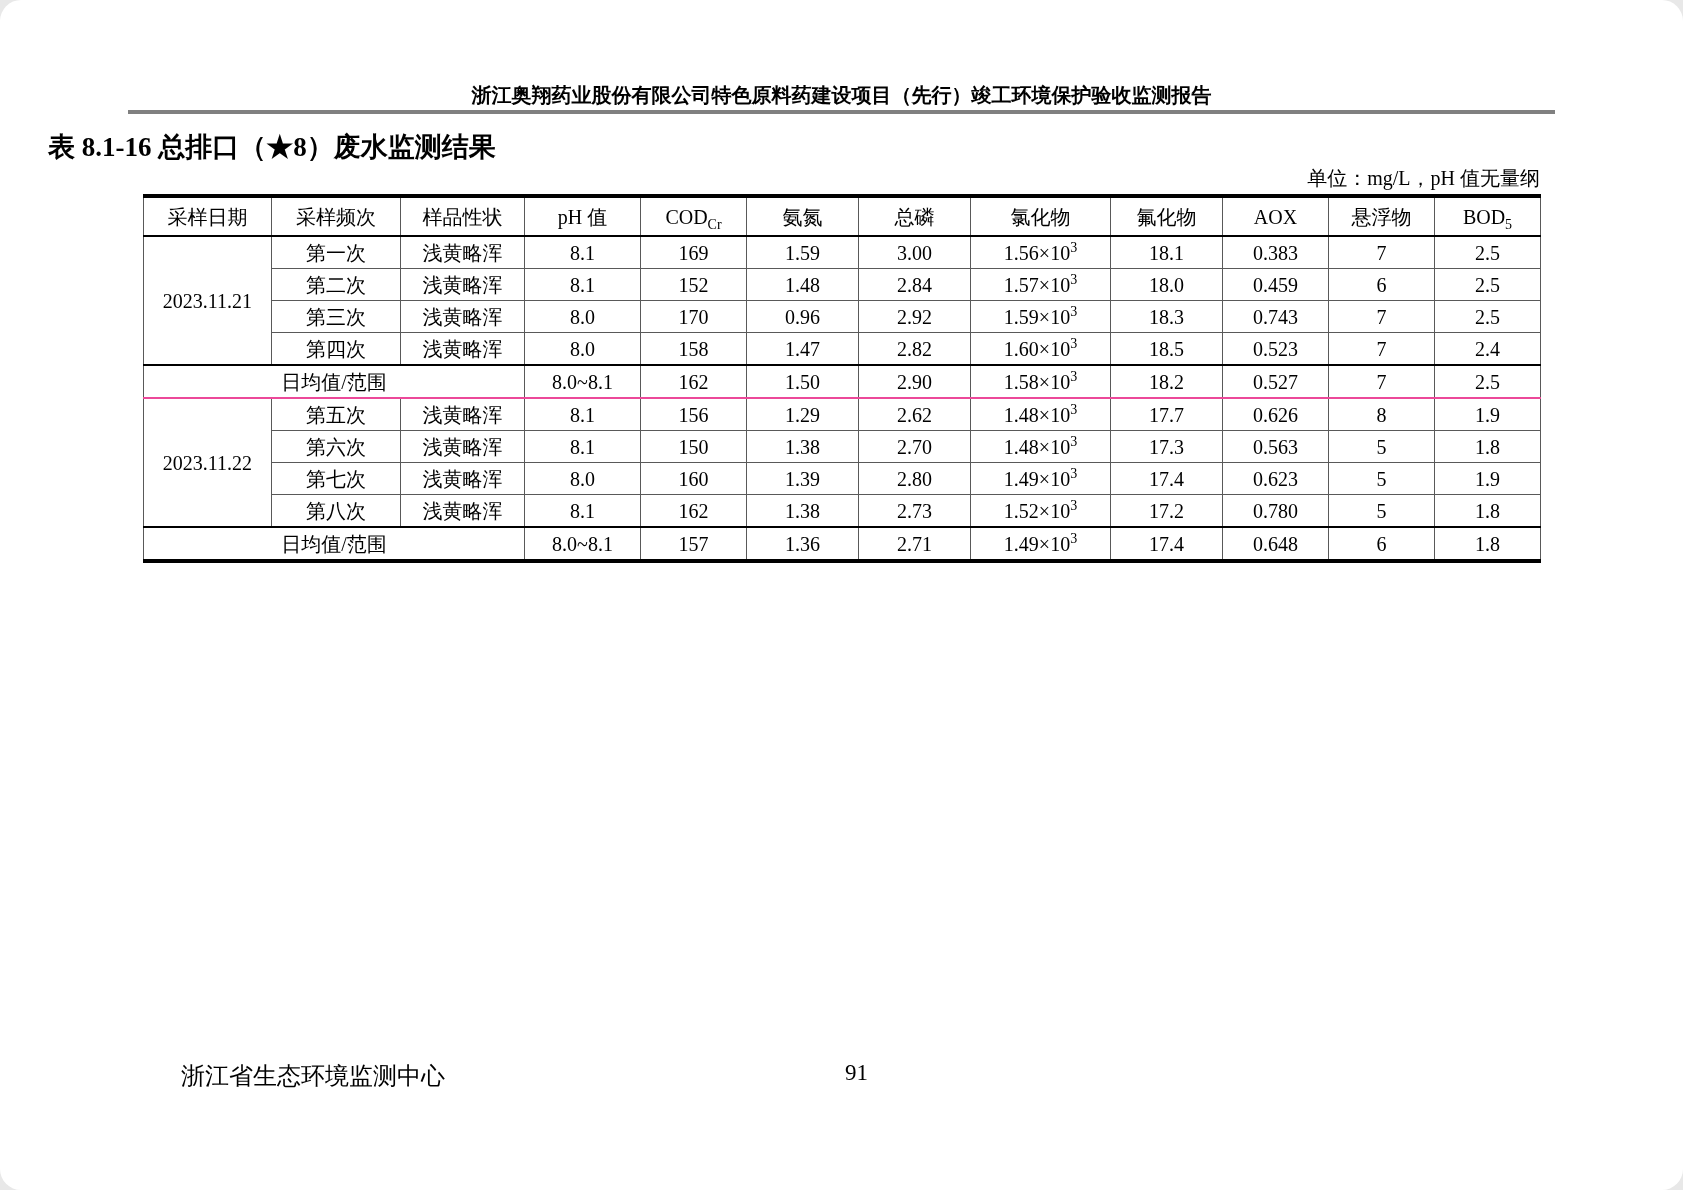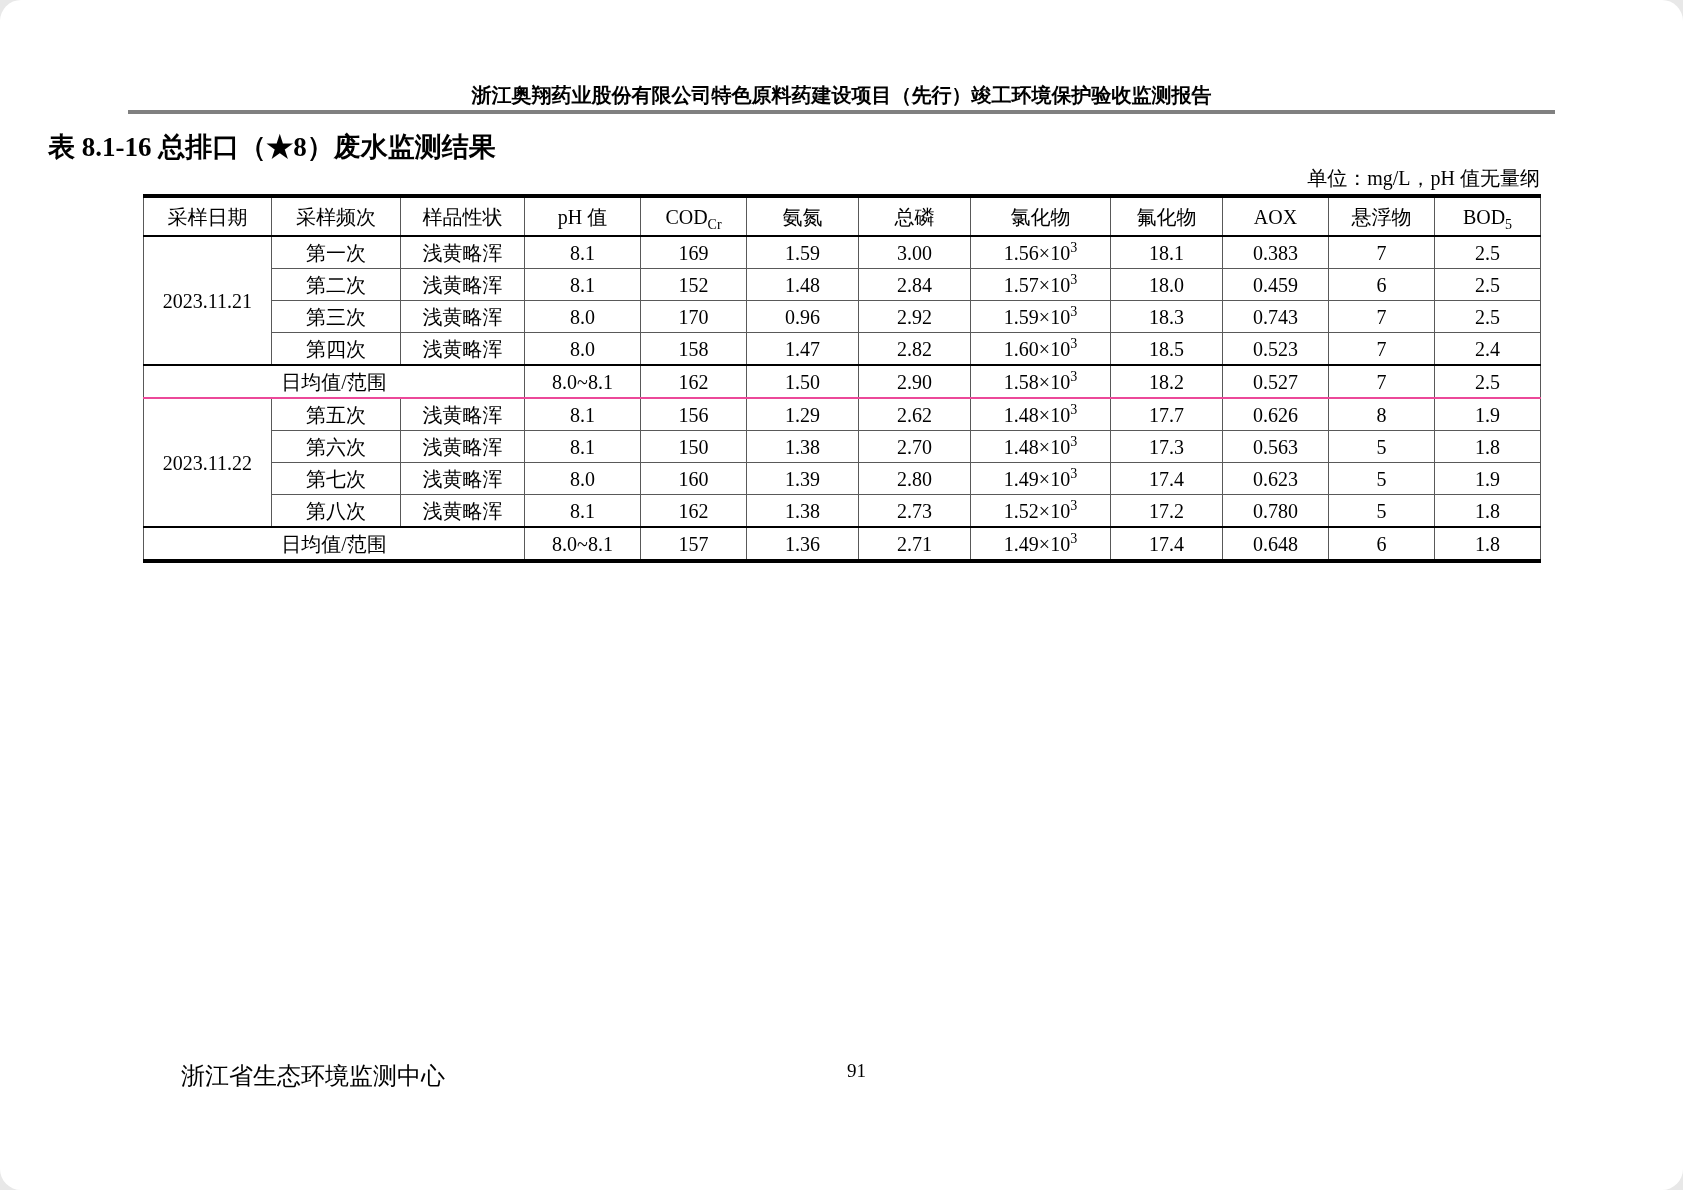--- a/index.html
+++ b/index.html
@@ -97,21 +97,21 @@
     font-size: 24px;
     white-space: nowrap;
     margin-left: 21px;
   }
   .footer-page {
     position: absolute;
     top: 1060px;
     left: 130px;
     width: 1453px;
     text-align: center;
-    font-size: 19px;
+    font-size: 23px;
   }
 </style>
 </head>
 <body>
 
 <div class="page">
 
   <div class="doc-header">浙江奥翔药业股份有限公司特色原料药建设项目（先行）竣工环境保护验收监测报告</div>
   <div class="header-rule"></div>
 

